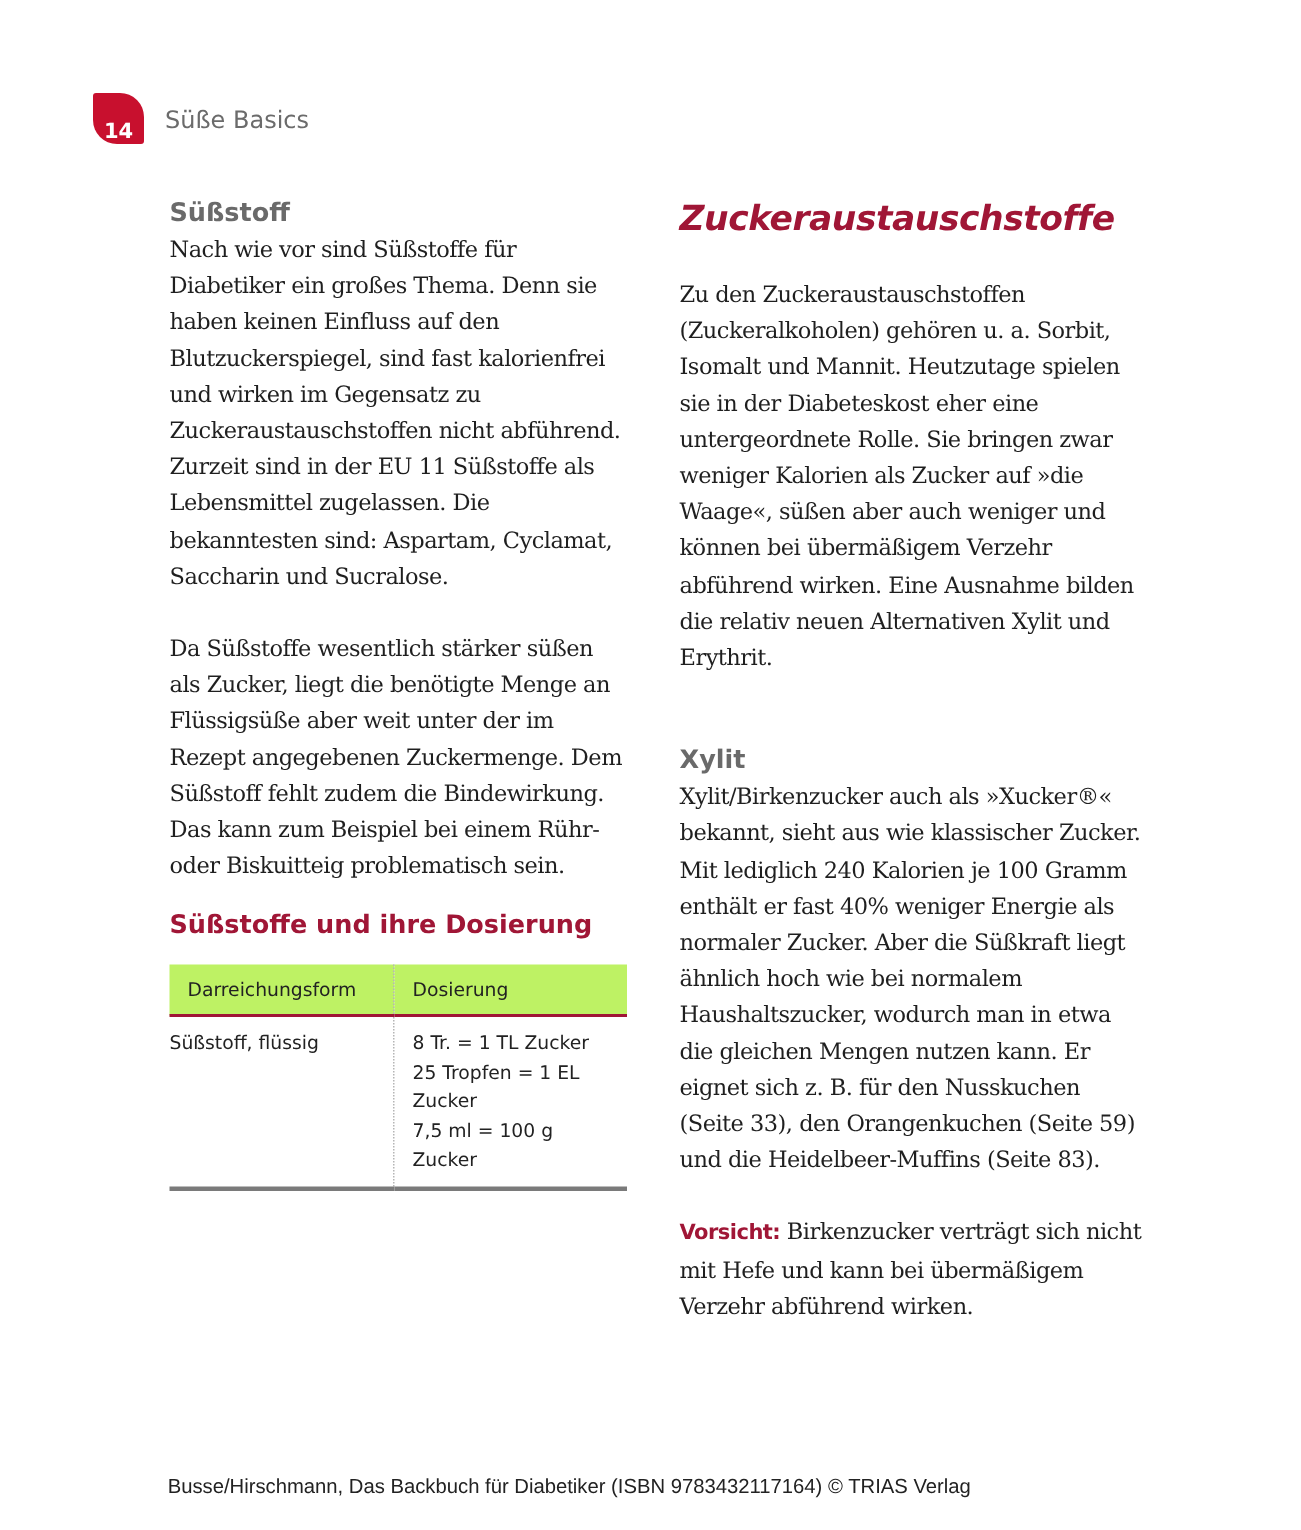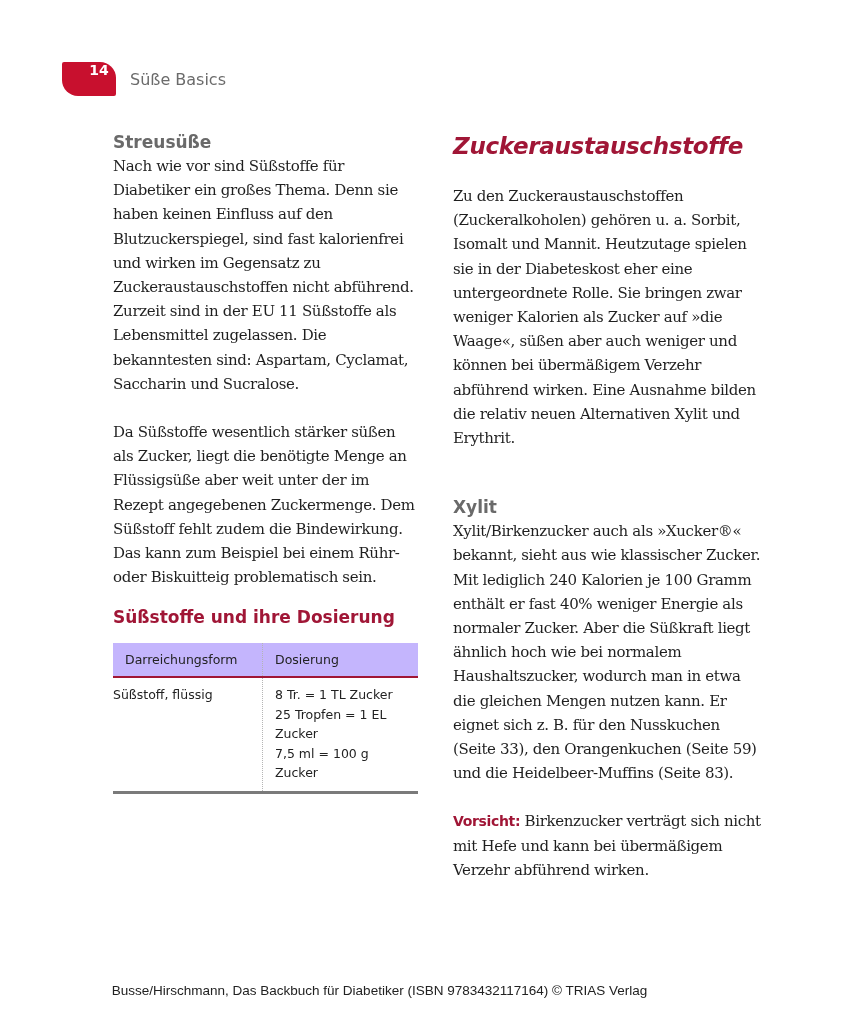--- a/index.html
+++ b/index.html
@@ -3,22 +3,22 @@
   <meta charset="utf-8">
   <style>
     html, body { margin: 0; padding: 0; background: #ffffff; }
     body { width: 867px; height: 1020px; position: relative; overflow: hidden; }
     .page { position: absolute; left: 0; top: 0; width: 867px; height: 1020px; background: #fff; }
 
     .running-head { position: absolute; left: 62px; top: 62px; height: 34px; display: flex; align-items: center; }
     .page-badge {
       width: 34px; height: 34px; background: #c8102e; color: #fff;
       border-radius: 2px 16px 2px 16px;
-      display: flex; align-items: flex-start; justify-content: center;
-      font-family: "DejaVu Sans", sans-serif; font-size: 14px; font-weight: bold; padding-left: 20px;
+      display: flex; align-items: flex-end; justify-content: center;
+      font-family: "DejaVu Sans", sans-serif; font-size: 14px; font-weight: bold;
     }
     .running-title {
       margin-left: 14px; font-family: "DejaVu Sans", sans-serif; font-size: 16px; color: #6b6b6b;
     }
 
     .col { position: absolute; font-family: "DejaVu Serif", serif; color: #1f1f1f; }
     .col-left { left: 113px; top: 130px; width: 305px; }
     .col-right { left: 453px; top: 130px; width: 310px; }
 
     .subhead-gray {
@@ -31,21 +31,21 @@
 
     .section-head-red {
       font-family: "DejaVu Sans", sans-serif; font-size: 17px; color: #a01636; margin: 16px 0 14px 0; line-height: 24px;
     }
     .big-head-red {
       font-family: "DejaVu Sans", sans-serif; font-size: 23px; color: #a01636; margin: 0; line-height: 32px; letter-spacing: -0.3px; font-style: italic;
     }
 
     table.dose { border-collapse: collapse; width: 305px; font-family: "DejaVu Sans", sans-serif; font-size: 12.5px; color: #222; }
     table.dose th {
-      background: #c4b5fd; text-align: left; font-weight: normal; padding: 9px 10px 9px 12px;
+      background: #bef264; text-align: left; font-weight: normal; padding: 9px 10px 9px 12px;
       border-bottom: 2px solid #a01636; font-size: 12.5px; margin-top: 16px;
     }
     table.dose td { vertical-align: top; padding: 7px 6px 8px 0; line-height: 19.5px; border-bottom: 2px solid #8c8c8c; }
     table.dose td.c2, table.dose th.c2 { border-left: 1px dotted #b5b5b5; padding-left: 12px; }
     table.dose tr:last-child td { border-bottom: 3px solid #7a7a7a; }
     table.dose th.c1 { width: 127px; }
 
     .warn-label { font-family: "DejaVu Sans", sans-serif; font-weight: bold; color: #a01636; font-size: 14px; }
 
     .footer {
@@ -59,21 +59,21 @@
 <div class="page">
 
   <div class="running-head">
     <div class="page-badge">
       <span>14</span>
     </div>
     <div class="running-title">Süße Basics</div>
   </div>
 
   <div class="col col-left">
-    <h3 class="subhead-gray">Streusüße</h3>
+    <h3 class="subhead-gray">Süßstoff</h3>
     <p class="body-text">Nach wie vor sind Süßstoffe für Diabetiker ein großes Thema. Denn sie haben keinen Einfluss auf den Blutzuckerspiegel, sind fast kalorienfrei und wirken im Gegensatz zu Zuckeraustauschstoffen nicht abführend. Zurzeit sind in der EU 11 Süßstoffe als Lebensmittel zugelassen. Die bekanntesten sind: Aspartam, Cyclamat, Saccharin und Sucralose.</p>
     <div class="spacer-24"></div>
     <p class="body-text">Da Süßstoffe wesentlich stärker süßen als Zucker, liegt die benötigte Menge an Flüssigsüße aber weit unter der im Rezept angegebenen Zuckermenge. Dem Süßstoff fehlt zudem die Bindewirkung. Das kann zum Beispiel bei einem Rühr- oder Biskuitteig problematisch sein.</p>
 
     <h3 class="section-head-red">Süßstoffe und ihre Dosierung</h3>
 
     <table class="dose">
       <thead>
         <tr>
           <th class="c1">Darreichungsform</th>

